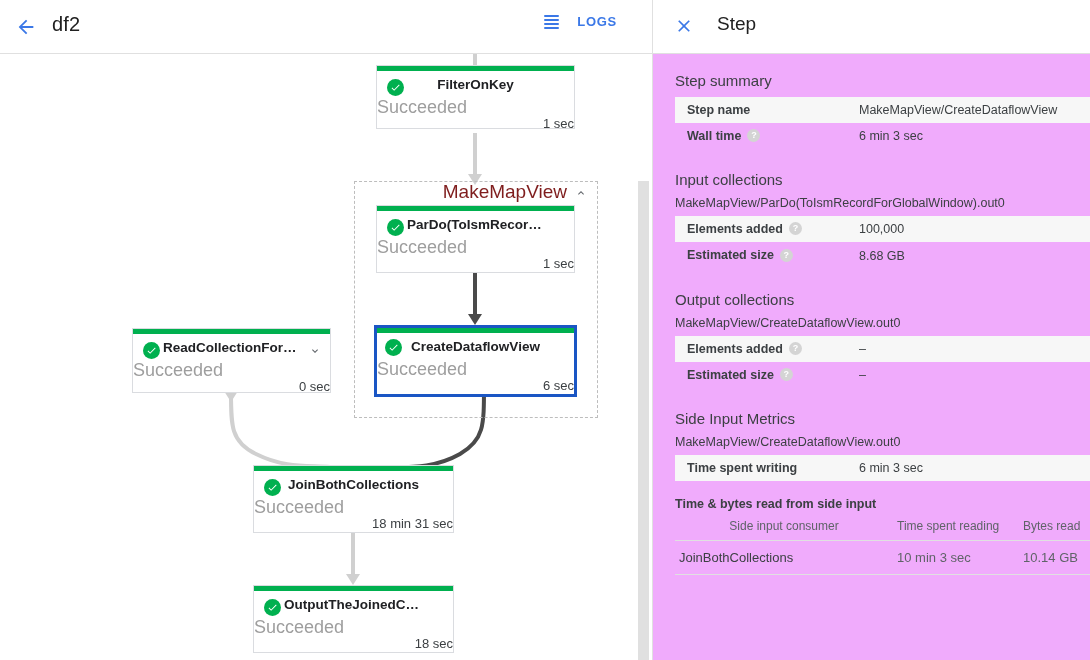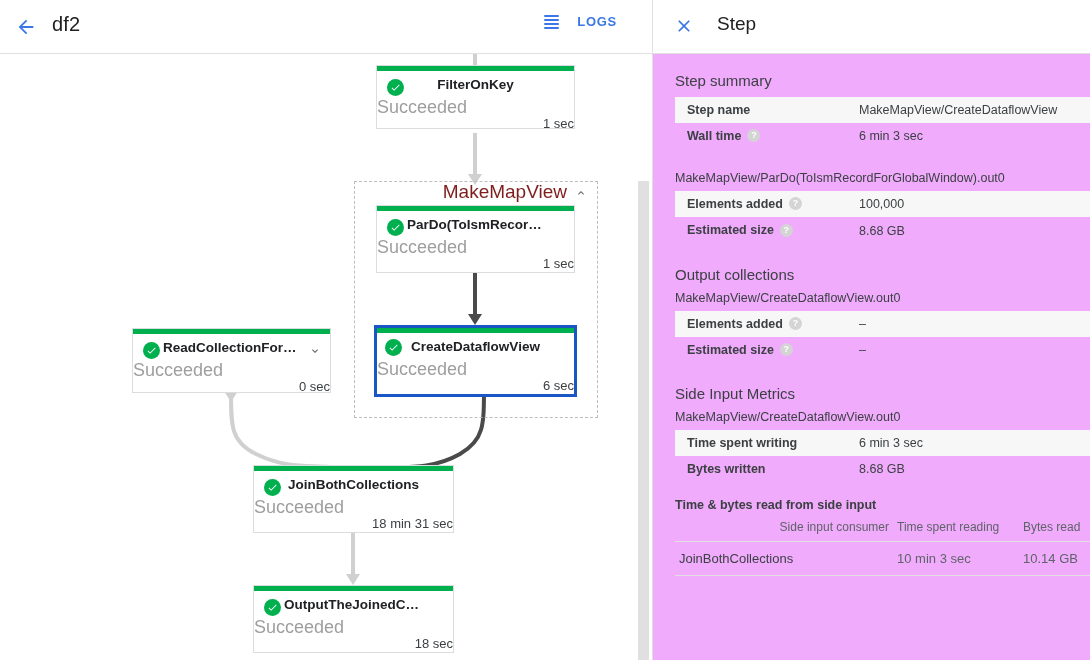--- a/index.html
+++ b/index.html
@@ -151,21 +151,21 @@
   .gap-s{height:16px;}
   .gap-m{height:22px;}
 
   .side-head{
     font-size:12.5px;font-weight:bold;color:#3c4043;margin:0 0 4px 22px;
   }
   table.si{
     border-collapse:collapse;width:410px;margin-left:22px;table-layout:fixed;
   }
   table.si th{
-    font-size:12px;font-weight:normal;color:#5f6368;text-align:right;
+    font-size:12px;font-weight:normal;color:#5f6368;text-align:center;
     padding:4px 4px 7px 4px;border-bottom:1px solid #e0e0e0;
   }
   table.si td{
     font-size:13px;color:#5f6368;padding:9px 4px;border-bottom:1px solid #e0e0e0;
   }
   table.si td.first{color:#3c4043;font-size:13px;}
   table.si th.num,table.si td.num{text-align:left;}
   .col-a{width:210px;}
   .col-b{width:118px;}
   .col-c{width:82px;}
@@ -334,20 +334,21 @@
         </tr>
         <tr>
           <td class="k"><span>Wall time</span><span class="help">?</span></td>
           <td class="v">6 min 3 sec</td>
         </tr>
       </tbody>
         </table>
 
       <div class="gap-m"></div>
 
+      <div class="sec-title">Input collections</div>
       <div class="sec-sub">MakeMapView/ParDo(ToIsmRecordForGlobalWindow).out0</div>
       <table class="kv">
         <tbody>
             <tr class="alt">
           <td class="k"><span>Elements added</span><span class="help">?</span></td>
           <td class="v">100,000</td>
         </tr>
         <tr>
           <td class="k"><span>Estimated size</span><span class="help">?</span></td>
           <td class="v">8.68 GB</td>
@@ -374,24 +375,20 @@
 
       <div class="gap-m"></div>
 
       <div class="sec-title">Side Input Metrics</div>
       <div class="sec-sub">MakeMapView/CreateDataflowView.out0</div>
       <table class="kv">
         <tbody>
             <tr class="alt">
           <td class="k"><span>Time spent writing</span></td>
           <td class="v">6 min 3 sec</td>
-        </tr>
-        <tr>
-          <td class="k"><span>Bytes written</span></td>
-          <td class="v">8.68 GB</td>
         </tr>
       </tbody>
         </table>
 
       <div class="gap-s"></div>
 
       <div class="side-head">Time &amp; bytes read from side input</div>
       <table class="si">
         <thead>
           <tr>

